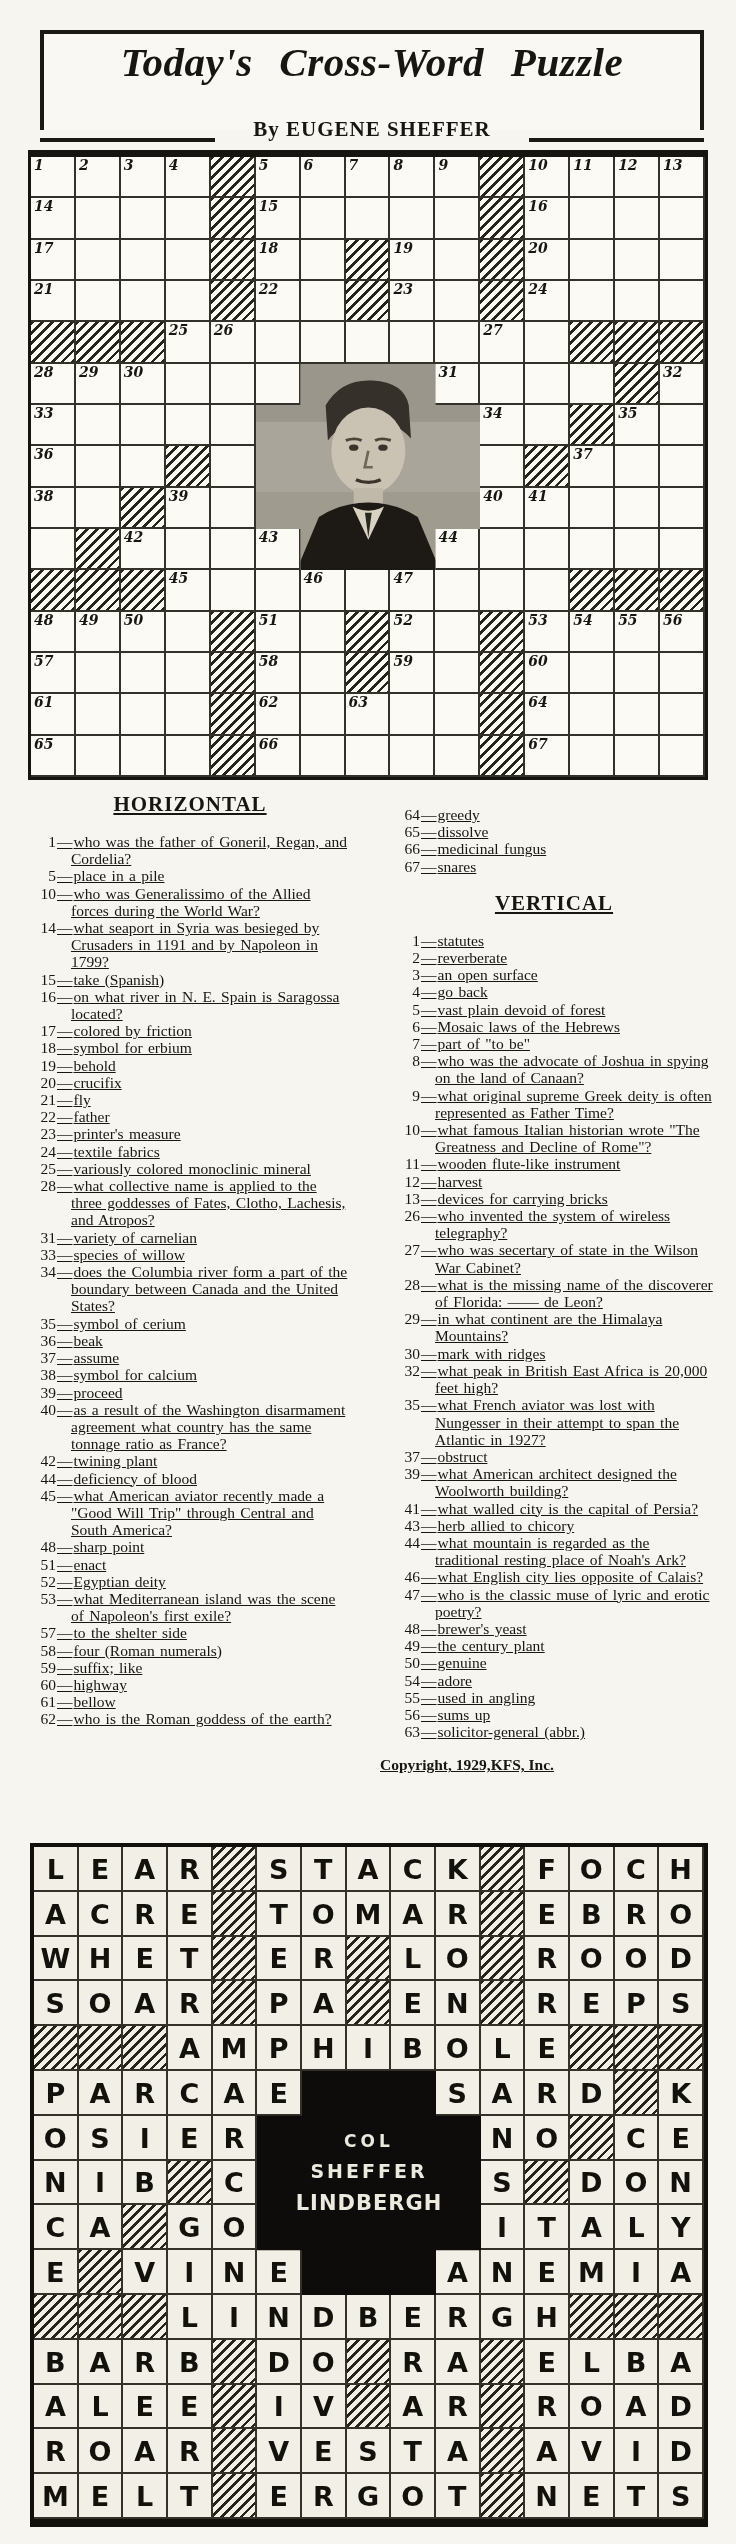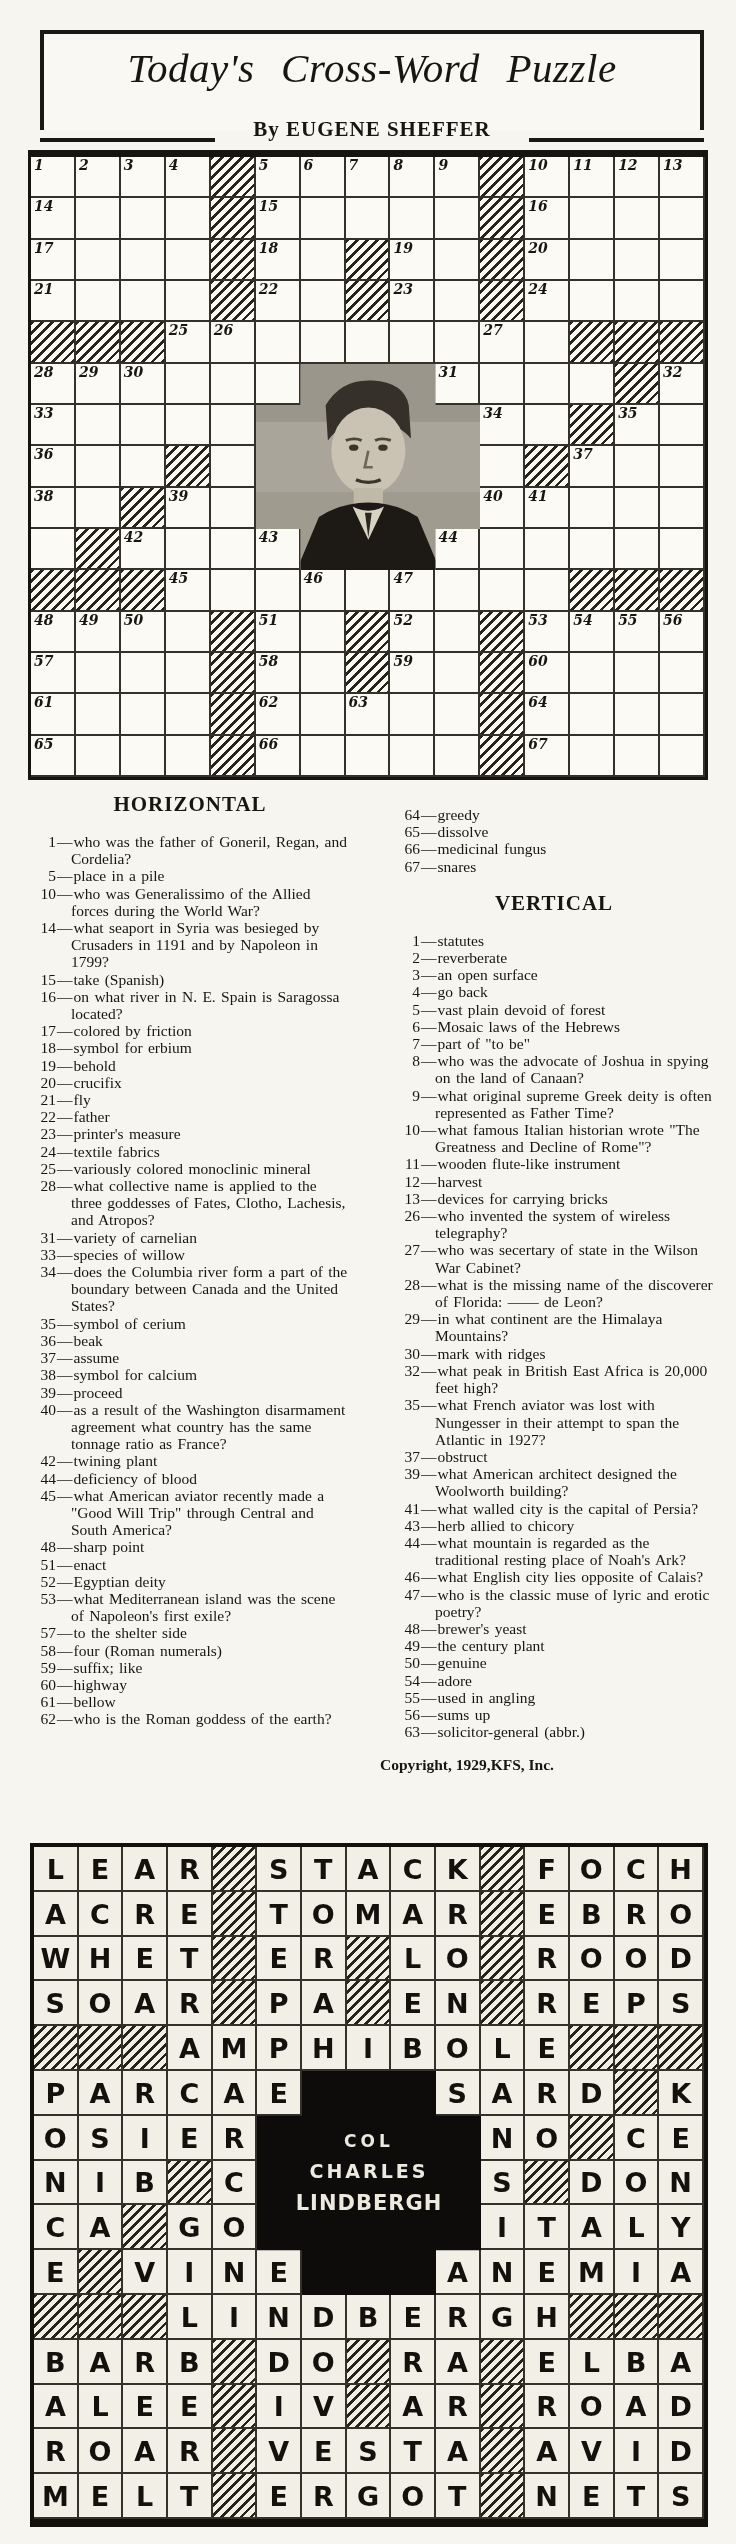--- a/index.html
+++ b/index.html
@@ -9,23 +9,23 @@
     background:#f7f5ef; color:#181612;
     font-family:"Liberation Serif", serif;
   }
 
   
   .title-box {
     position:absolute; left:40px; top:30px; width:664px; height:100px;
     border:4px solid #1b1913; border-bottom:none; background:#f9f8f2;
   }
   .title {
-    margin:10px 8px 0; text-align:center;
+    margin:4px 8px 0; text-align:center;
     font-family:"Liberation Serif", serif;
-    font-style:italic; font-weight:normal; font-size:41px;
+    font-style:italic; font-weight:bold; font-size:41px;
     word-spacing:16px; letter-spacing:0.5px; white-space:nowrap;
   }
   .byline-row {
     position:absolute; left:-4px; right:-4px; bottom:-12px;
     display:flex; align-items:flex-end;gap:28px;
   }
   .byline-line { flex:1; height:4px; background:#1b1913; }
   .byline {
     padding:0 10px; font-weight:bold; font-size:21px; letter-spacing:1px;
     white-space:nowrap;
@@ -77,21 +77,21 @@
   }
   .label-line1 { font-size:17px; letter-spacing:4px; font-weight:600; }
   .label-line2 { font-size:19px; letter-spacing:3px; font-weight:600; }
   .label-line3 { font-size:21px; letter-spacing:1px; font-weight:600; }
 
   
   .clues {
     position:absolute; left:14px; top:790px; width:716px;
     display:flex; gap:12px;
   }
-  .clue-col { width:352px; }
+  .clue-col { width:352px;text-decoration:underline; }
   .clue-col.right { width:352px; }
   .section-header {
     margin:2px 0 6px; text-align:center;
     font-size:21px; font-weight:bold; letter-spacing:1px;
   }
   .clue-list { list-style:none; margin:16px; padding:0; font-size:15.5px; line-height:17.2px; }
   .clue { padding-left:41px; text-indent:-41px; word-spacing:1.5px; }
   .cnum { display:inline-block; width:26px; text-align:right; font-variant-numeric:tabular-nums; }
   .cdash { padding:0 1px; }
   .copyright { margin-top:3px; font-weight:bold; font-size:15.5px; padding-left:2px; }
@@ -1136,16 +1136,16 @@
       <span class="sol-letter">E</span>
     </div>
     <div class="cell">
       <span class="sol-letter">T</span>
     </div>
     <div class="cell">
       <span class="sol-letter">S</span>
     </div>
     <div class="center-overlay label-wrap">
     <div class="label-line1">COL</div>
-    <div class="label-line2">CHARLES</div>
+    <div class="label-line2">SHEFFER</div>
     <div class="label-line3">LINDBERGH</div>
   </div>
   </div>
 
 </body></html>

